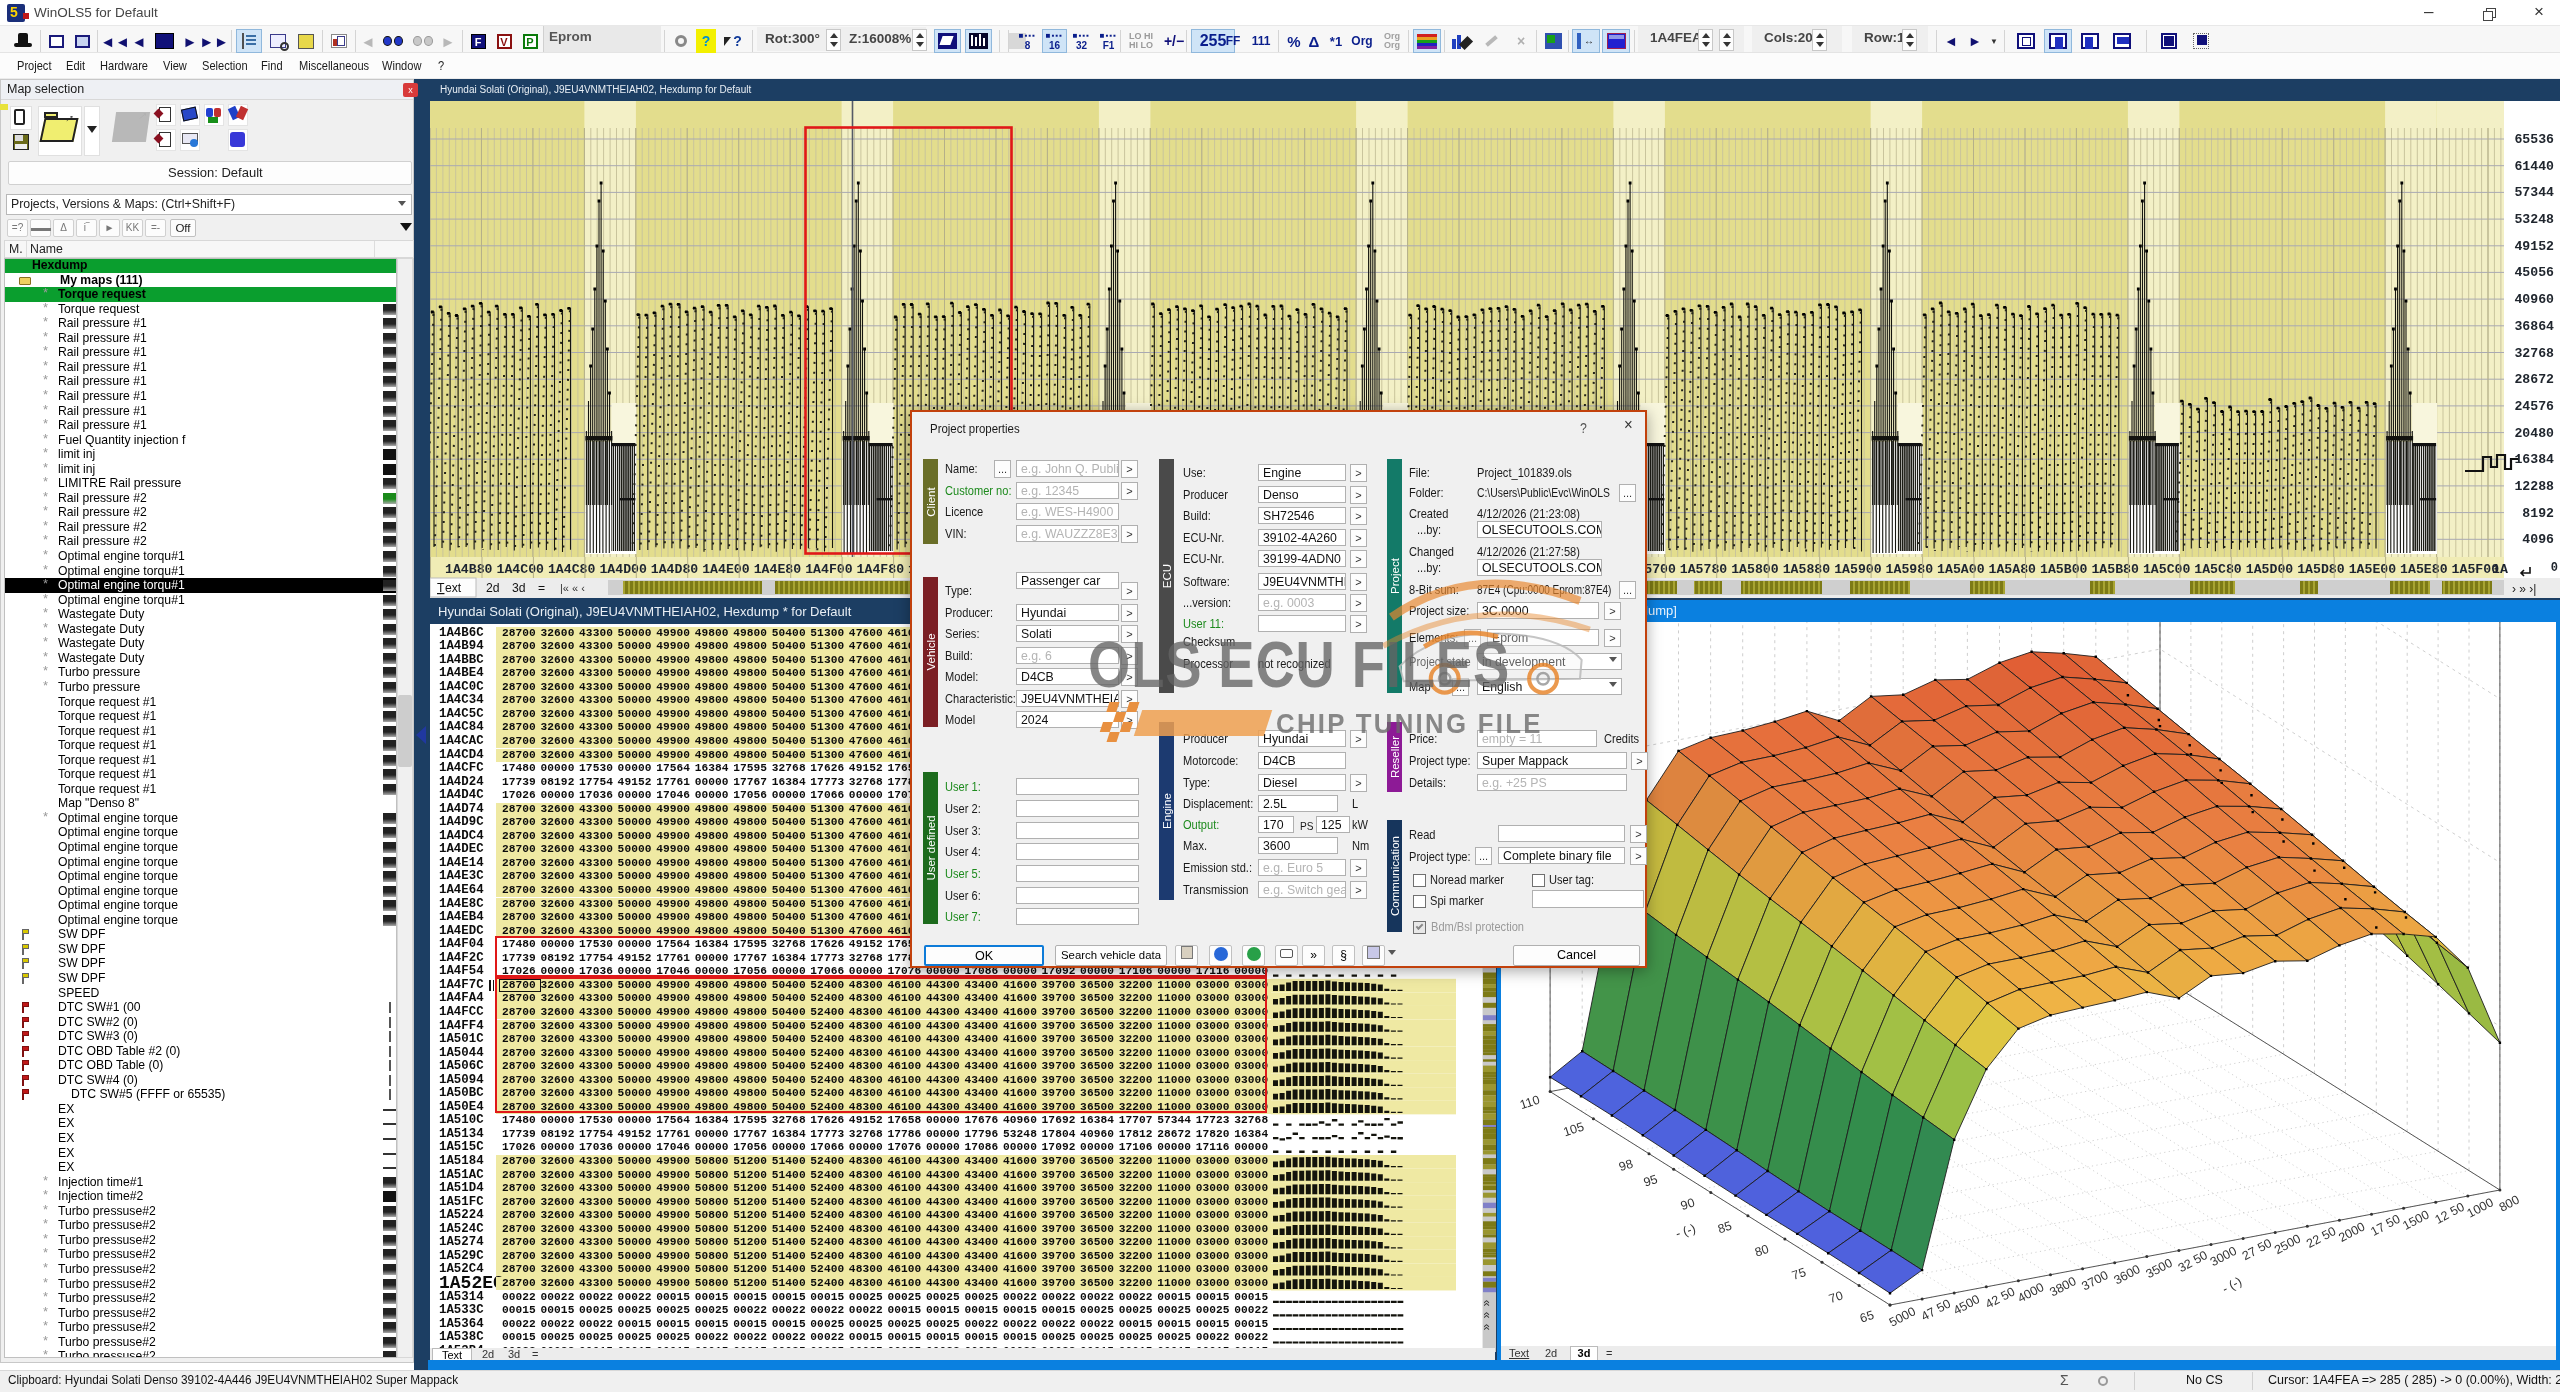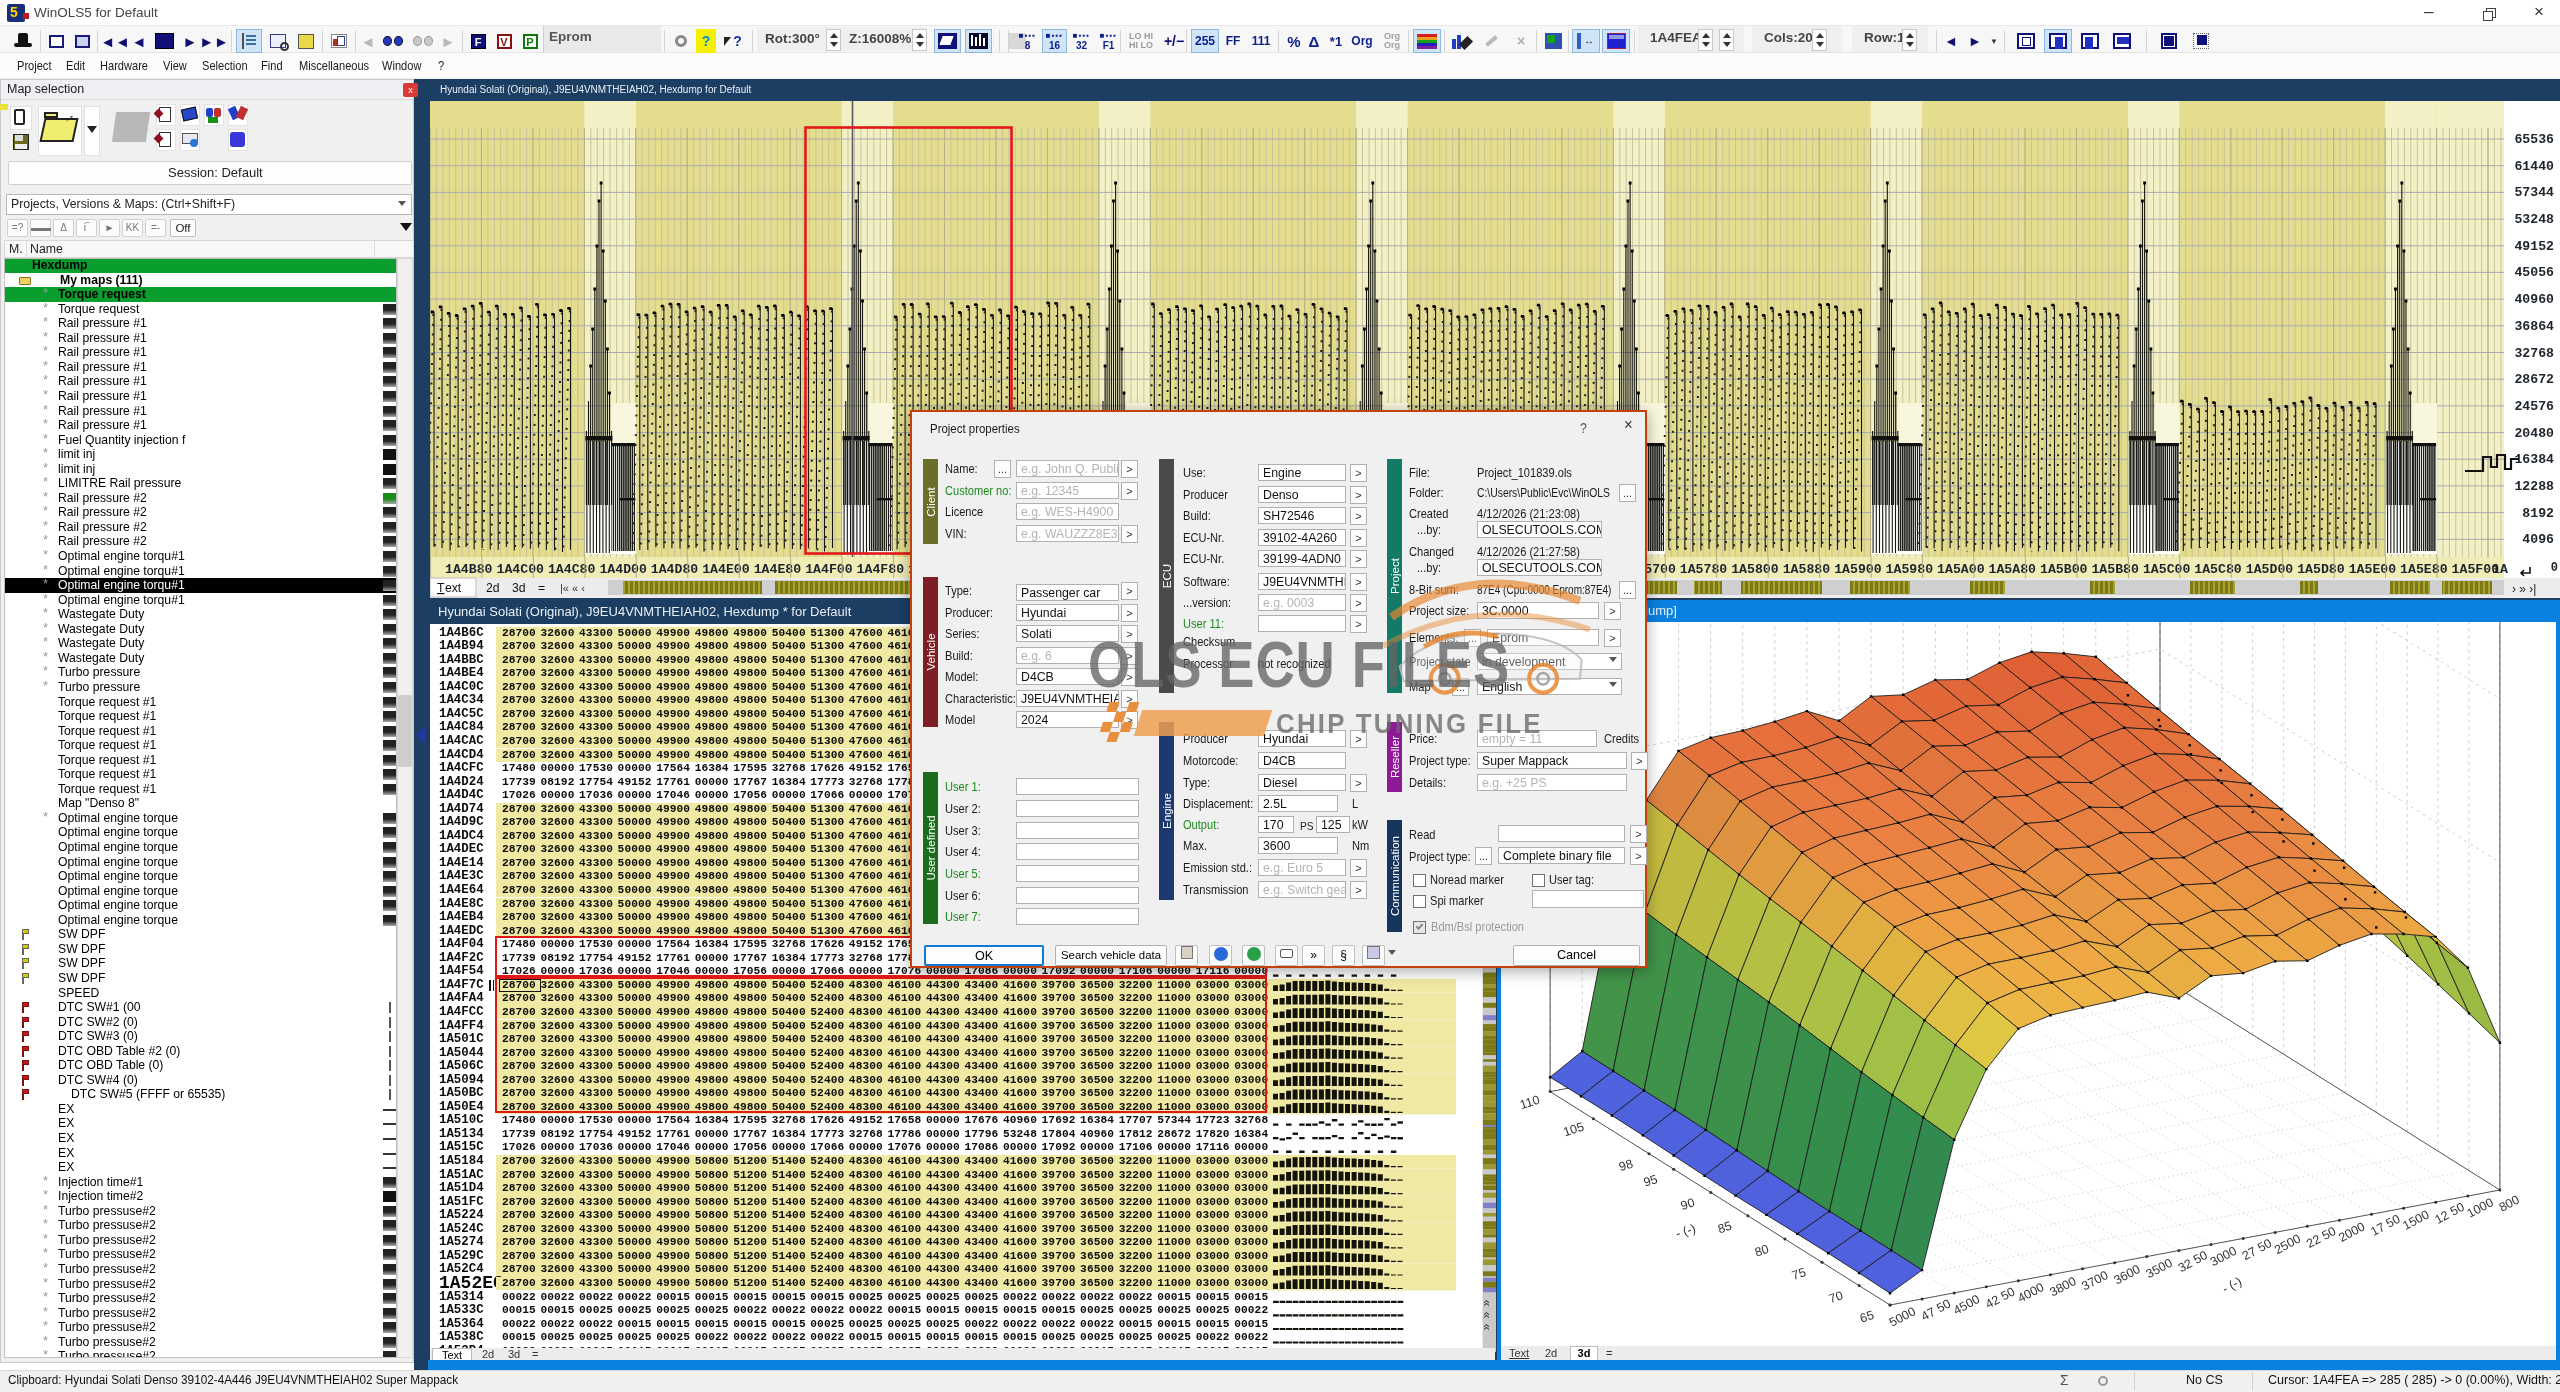--- a/index.html
+++ b/index.html
@@ -156,21 +156,21 @@
       <span style="letter-spacing:1px;font-size:8px">■▪▪▪</span>
       <span>F1</span>
     </div>
     <div class="sep" style="left:1120px"></div>
     <div class="tbbtn" style="left:1126px;width:30px;color:#9a9a9a;font-size:9px;line-height:9px;flex-direction:column">
       <span>LO HI</span>
       <span>HI LO</span>
     </div>
     <div class="tbbtn" style="left:1161px;width:26px;font-size:14px;color:#10107a">+/−</div>
     <div class="sep" style="left:1186px"></div>
-    <div class="tbbtn" style="left:1191px;width:28px;background:#cfe4f7;border:1px solid #90b8dc;font-size:12px">255</div>
+    <div class="tbbtn" style="left:1191px;width:44px;background:#cfe4f7;border:1px solid #90b8dc;font-size:16px">255</div>
     <div class="tbbtn" style="left:1221px;width:24px;font-size:12px">FF</div>
     <div class="tbbtn" style="left:1249px;width:24px;font-size:12px">111</div>
     <div class="sep" style="left:1278px"></div>
     <div class="tbbtn" style="left:1283px;width:22px;font-size:15px">%</div>
     <div class="tbbtn" style="left:1303px;width:22px;font-size:15px">Δ</div>
     <div class="tbbtn" style="left:1324px;width:24px;font-size:13px">*1</div>
     <div class="tbbtn" style="left:1349px;width:26px;font-size:12px">Org</div>
     <div class="tbbtn" style="left:1378px;width:28px;color:#a0a0a0;font-size:9px;line-height:9px;flex-direction:column">
       <span>Org</span>
       <span>Org</span>
@@ -1692,21 +1692,21 @@
     <div class="gbtn" style="left:209px;top:70px">&gt;</div>
     <div class="abs" style="left:33px;top:93px;font-size:12.6px;color:#1a1a1a;white-space:nowrap;transform:scaleX(0.88);transform-origin:left;">Licence</div>
     <div class="fld ph" style="left:104px;top:91px;width:103px;height:17px">e.g. WES-H4900</div>
     <div class="abs" style="left:33px;top:115px;font-size:12.6px;color:#1a1a1a;white-space:nowrap;transform:scaleX(0.88);transform-origin:left;">VIN:</div>
     <div class="fld ph" style="left:104px;top:113px;width:103px;height:17px">e.g. WAUZZZ8E35A23</div>
     <div class="gbtn" style="left:209px;top:113px">&gt;</div>
     <div class="vbar" style="left:11px;top:165px;height:150px;background:#7b1f24">
       <span>Vehicle</span>
     </div>
     <div class="abs" style="left:33px;top:172px;font-size:12.6px;color:#1a1a1a;white-space:nowrap;transform:scaleX(0.88);transform-origin:left;">Type:</div>
-    <div class="fld" style="left:104px;top:172px;width:103px;height:17px">Passenger car</div>
+    <div class="fld" style="left:104px;top:160px;width:103px;height:17px">Passenger car</div>
     <div class="gbtn" style="left:209px;top:170px">&gt;</div>
     <div class="abs" style="left:33px;top:194px;font-size:12.6px;color:#1a1a1a;white-space:nowrap;transform:scaleX(0.88);transform-origin:left;">Producer:</div>
     <div class="fld" style="left:104px;top:192px;width:103px;height:17px">Hyundai</div>
     <div class="gbtn" style="left:209px;top:192px">&gt;</div>
     <div class="abs" style="left:33px;top:215px;font-size:12.6px;color:#1a1a1a;white-space:nowrap;transform:scaleX(0.88);transform-origin:left;">Series:</div>
     <div class="fld" style="left:104px;top:213px;width:103px;height:17px">Solati</div>
     <div class="gbtn" style="left:209px;top:213px">&gt;</div>
     <div class="abs" style="left:33px;top:237px;font-size:12.6px;color:#1a1a1a;white-space:nowrap;transform:scaleX(0.88);transform-origin:left;">Build:</div>
     <div class="fld ph" style="left:104px;top:235px;width:103px;height:17px">e.g. 6</div>
     <div class="gbtn" style="left:209px;top:235px">&gt;</div>

